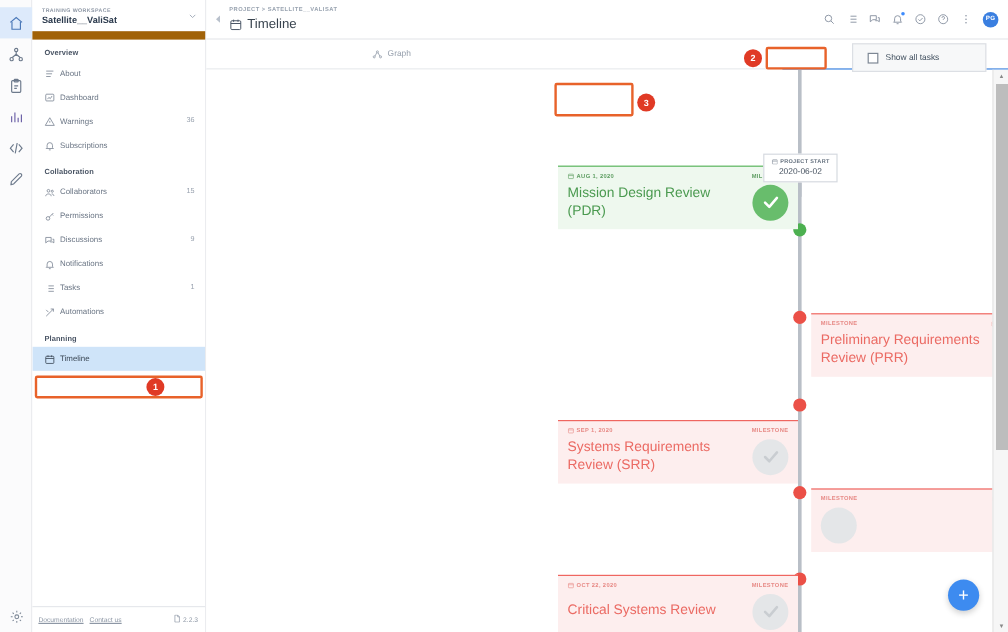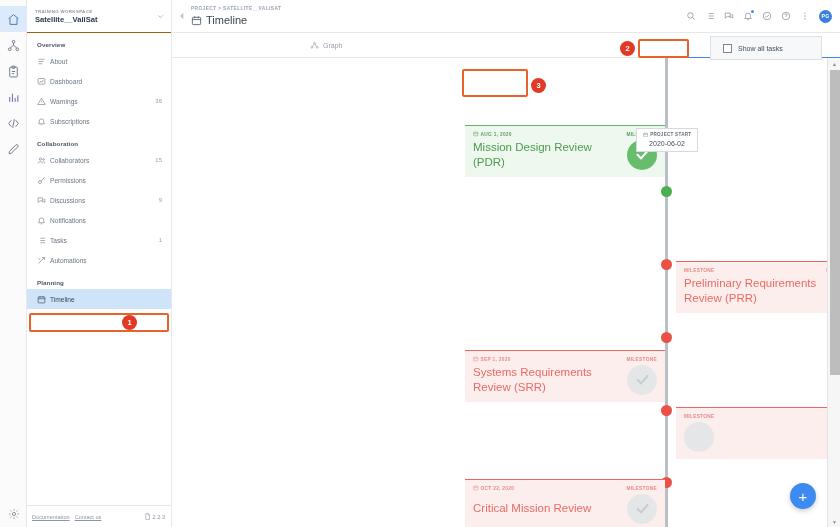--- a/index.html
+++ b/index.html
@@ -36,21 +36,21 @@
   .sidebar {
     width: 145px; height: 527px;
     background: #ffffff;
     border-right: 1px solid #e6e8ec;
     flex: 0 0 145px;
     position: relative;
     display: flex; flex-direction: column;
   }
   .ws-header {
     height: 33px;
-    border-bottom: 1px solid #a16207;
+    border-bottom: 7px solid #a16207;
     display: flex; align-items: center;
     padding: 0 6px 0 8px;
   }
   .ws-texts { flex: 1; min-width: 0; }
   .ws-kicker {
     font-size: 4.4px; letter-spacing: .35px; color: #8d97a5;
     text-transform: uppercase; font-weight: 600; line-height: 7px;
     white-space: nowrap; overflow: hidden;
   }
   .ws-name {
@@ -581,21 +581,21 @@
           </div>
           <div class="v">2020-06-02</div>
         </div>
 
         <div class="node green" style="top:128px"></div>
         <div class="node red" style="top:201px"></div>
         <div class="node red" style="top:274px"></div>
         <div class="node red" style="top:347px"></div>
         <div class="node red" style="top:419px"></div>
 
-        <div class="card left green" style="top:67px">
+        <div class="card left green" style="top:80px">
           <div class="card-top">
             <span class="card-date">
               <span><svg viewBox="0 0 24 24" fill="none" stroke="currentColor" stroke-width="2.2">
                     <rect x="3" y="5" width="18" height="16" rx="2"></rect>
                     <path d="M3 10h18"></path>
                   </svg></span>
               <span>AUG 1, 2020</span>
             </span>
             <span>MILESTONE</span>
           </div>
@@ -672,21 +672,21 @@
             <span class="card-date">
               <span><svg viewBox="0 0 24 24" fill="none" stroke="currentColor" stroke-width="2.2">
                     <rect x="3" y="5" width="18" height="16" rx="2"></rect>
                     <path d="M3 10h18"></path>
                   </svg></span>
               <span>OCT 22, 2020</span>
             </span>
             <span>MILESTONE</span>
           </div>
           <div class="card-body">
-            <div class="card-title">Critical Mission Review</div>
+            <div class="card-title">Critical Systems Review</div>
             <div class="check off">
               <svg viewBox="0 0 24 24" fill="none" stroke-width="3" stroke-linecap="round" stroke-linejoin="round">
                   <path d="M5 12.5 10 17.5 19 7"></path>
                 </svg>
             </div>
           </div>
         </div>
 
         <div class="fab">+</div>
 

